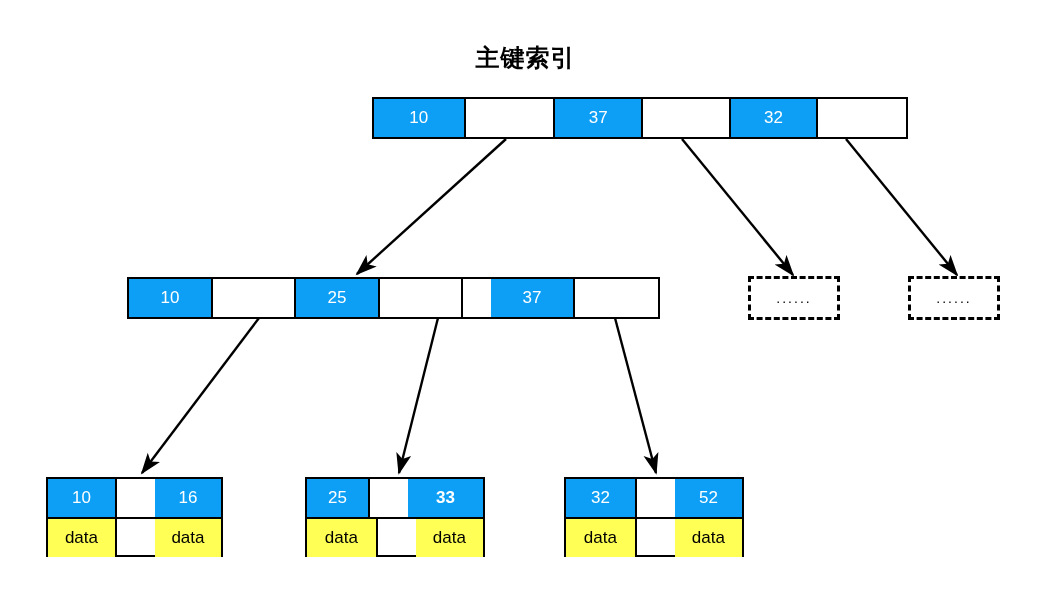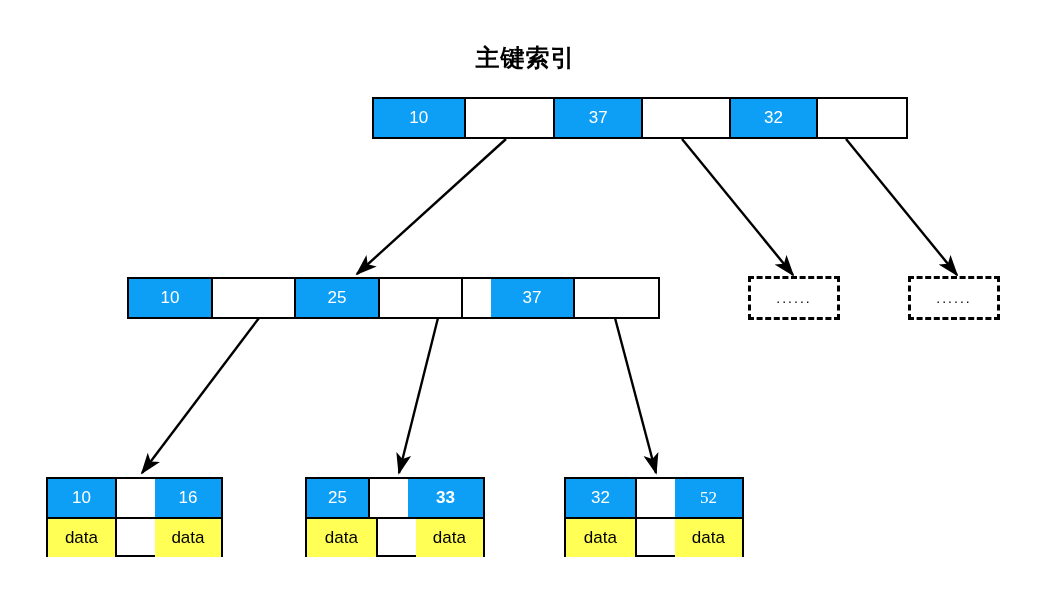--- a/index.html
+++ b/index.html
@@ -155,21 +155,21 @@
     </div>
     <div class="leaf-row data" style="height:38px;">
       <div class="leaf-cell data" style="width:90px; height:38px;">data</div>
       <div class="leaf-cell data" style="width:86px; height:38px;">data</div>
     </div>
   </div>
 
   <div class="leaf" style="left:564px; top:477px; width:180px; height:80px;">
     <div class="leaf-row keys" style="height:40px;">
       <div class="leaf-cell key" style="width:90px; height:38px;">32</div>
-      <div class="leaf-cell key" style="width:86px; height:38px;font-family:Liberation Serif, serif;">52</div>
+      <div class="leaf-cell key" style="width:86px; height:38px;">52</div>
     </div>
     <div class="leaf-row data" style="height:38px;">
       <div class="leaf-cell data" style="width:90px; height:38px;">data</div>
       <div class="leaf-cell data" style="width:86px; height:38px;">data</div>
     </div>
   </div>
 
 </div>
 
 </body></html>

